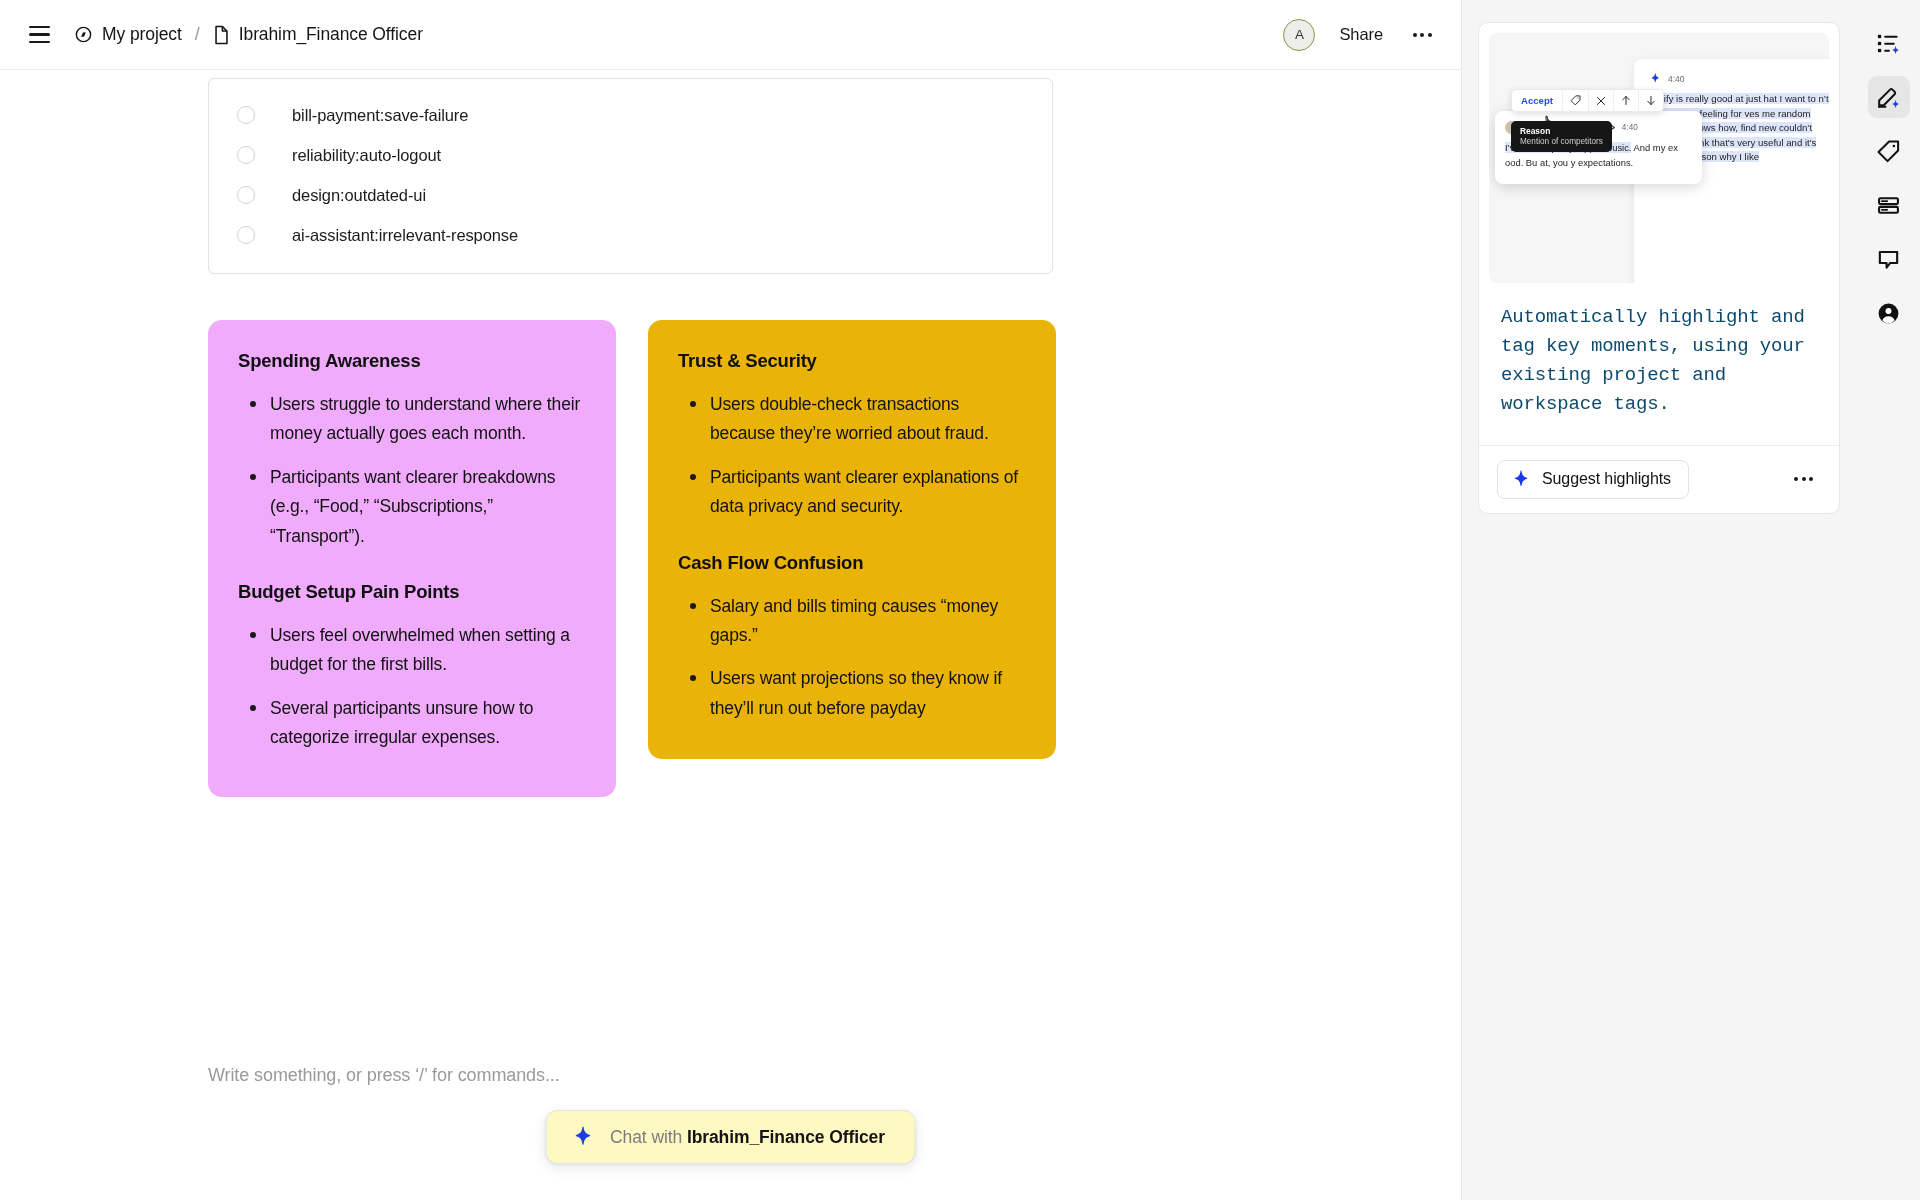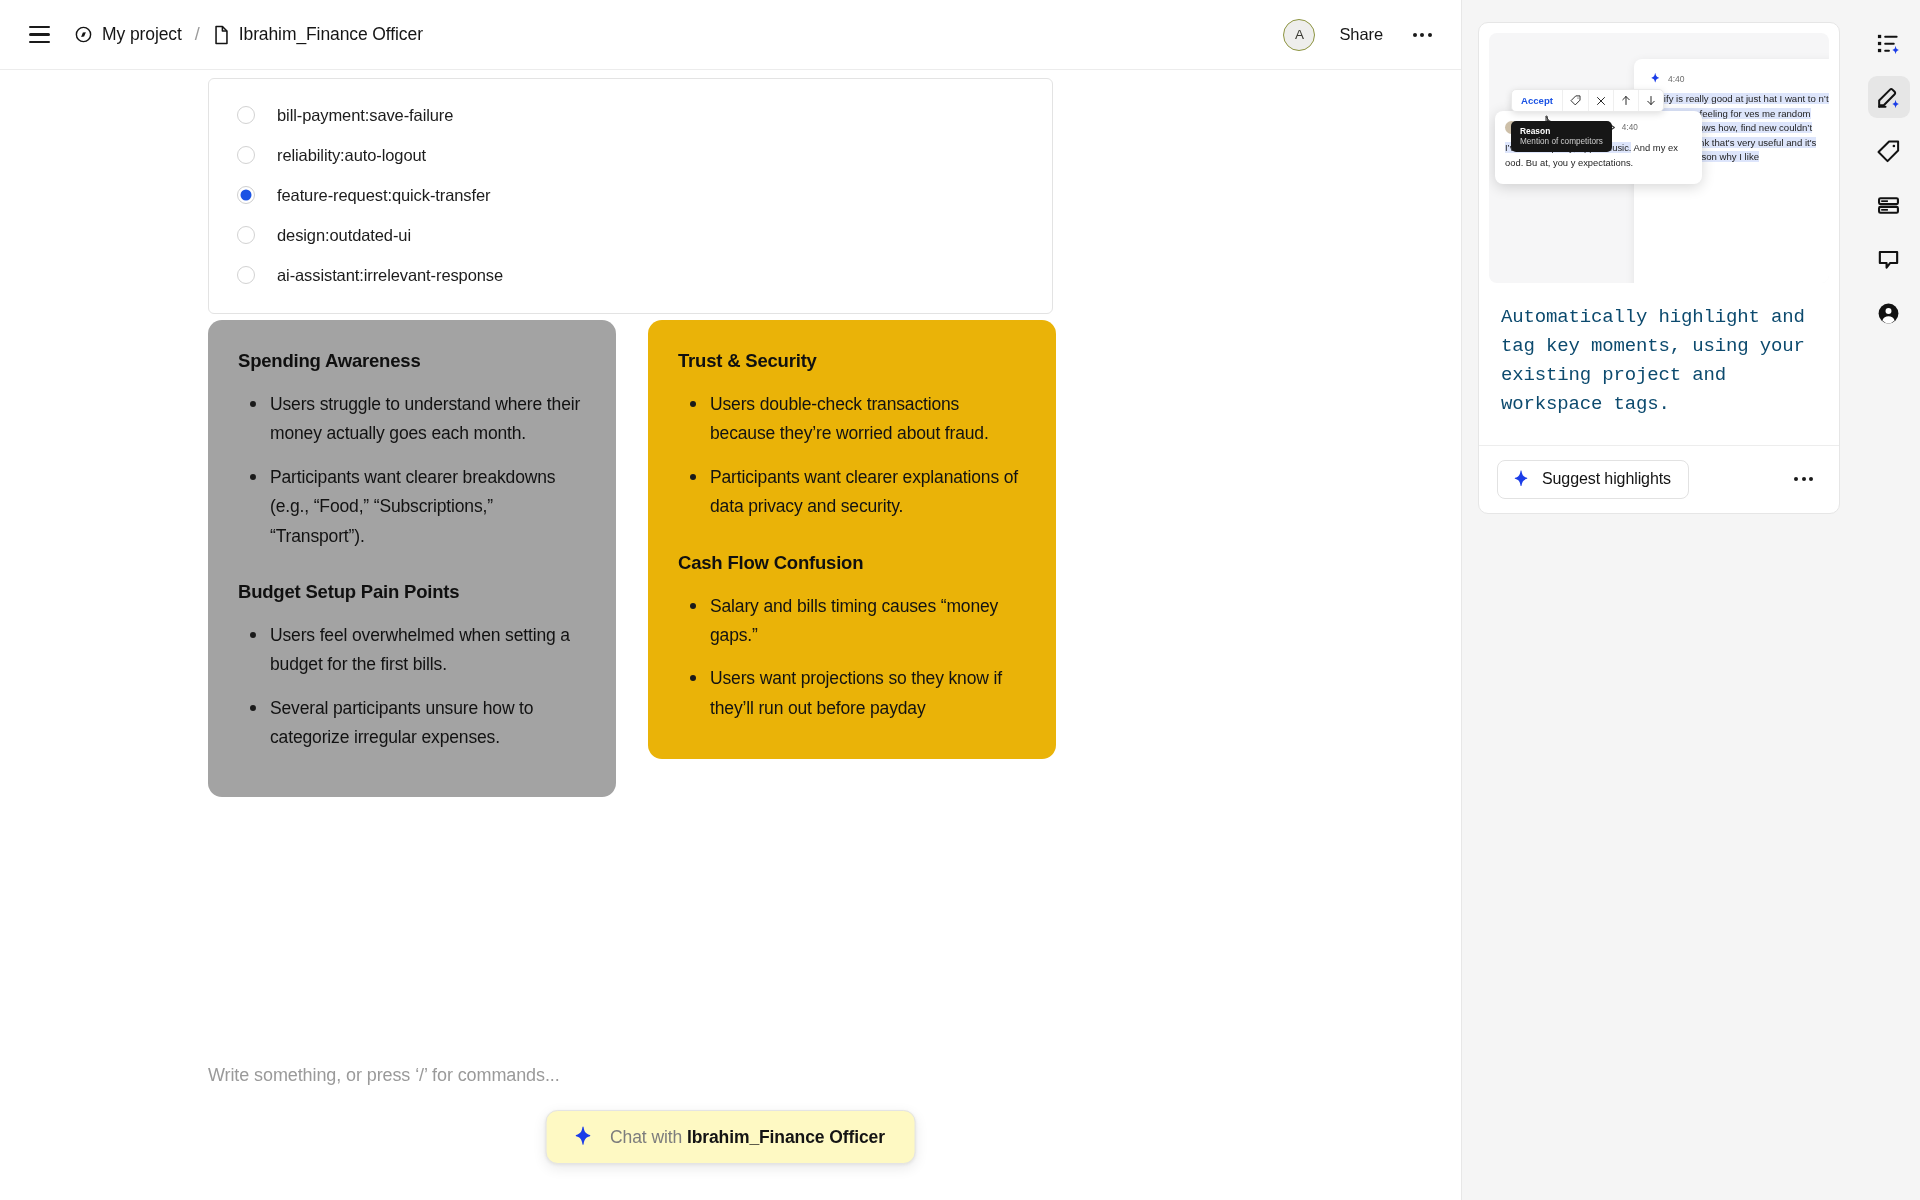--- a/index.html
+++ b/index.html
@@ -75,26 +75,26 @@
     width: 18px; height: 18px; border-radius: 50%;
     border: 1.6px solid #d2d2d2; background: #fff;
     flex: 0 0 18px; position: relative;
   }
   .radio-row.sel .radio-mark { border-color: #cfcfcf; }
   .radio-row.sel .radio-mark::after {
     content: ""; position: absolute; left: 50%; top: 50%;
     transform: translate(-50%,-50%);
     width: 11px; height: 11px; border-radius: 50%; background: #1b53e4;
   }
-  .radio-lbl { margin-left: 22px; font-size: 16.5px; color: #1c1c1c; letter-spacing: -0.1px; }
+  .radio-lbl { margin-left: 37px; font-size: 16.5px; color: #1c1c1c; letter-spacing: -0.1px; }
 
   
   .cards { position: absolute; left: 208px; top: 250px; display: flex; gap: 32px; }
   .card { border-radius: 14px; padding: 30px 30px 36px 30px; }
-  .card.green { width: 408px; background: #a3a3a3; }
+  .card.green { width: 408px; background: #f0abfc; }
   .card.yellow { width: 408px; background: #eab308; }
   .card h3 { font-size: 18.5px; font-weight: 700; color: #101010; letter-spacing: -0.2px; margin-bottom: 18px; }
   .card h3.second { margin-top: 30px; }
   .card ul { list-style: none; margin: 0 0 0 6px; padding: 0; }
   .card li {
     position: relative; padding-left: 26px; margin-bottom: 14px;
     font-size: 17.5px; line-height: 1.68; color: #121212; letter-spacing: -0.15px;
   }
   .card li:last-child { margin-bottom: 0; }
   .card li::before {
@@ -263,24 +263,20 @@
     <div class="doc-body">
 
       <div class="radio-card" id="radio-group">
           <div class="radio-row">
             <span class="radio-mark"></span>
             <span class="radio-lbl">bill-payment:save-failure</span>
           </div>
           <div class="radio-row">
             <span class="radio-mark"></span>
             <span class="radio-lbl">reliability:auto-logout</span>
-          </div>
-          <div class="radio-row sel">
-            <span class="radio-mark"></span>
-            <span class="radio-lbl">feature-request:quick-transfer</span>
           </div>
           <div class="radio-row">
             <span class="radio-mark"></span>
             <span class="radio-lbl">design:outdated-ui</span>
           </div>
           <div class="radio-row">
             <span class="radio-mark"></span>
             <span class="radio-lbl">ai-assistant:irrelevant-response</span>
           </div>
         </div>

